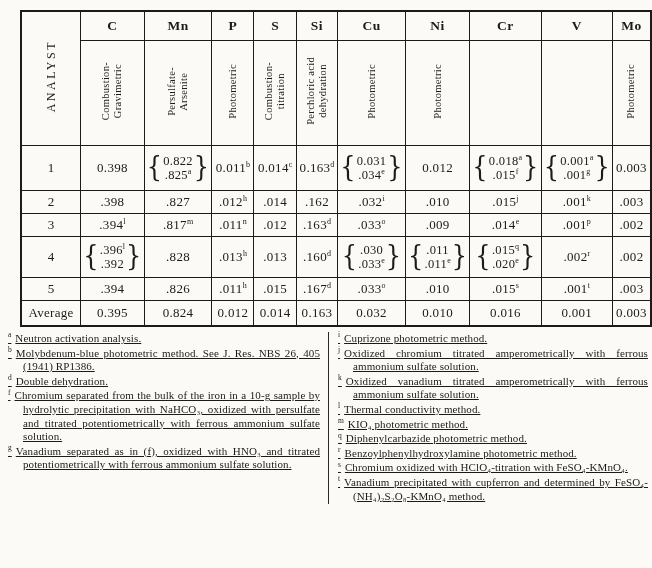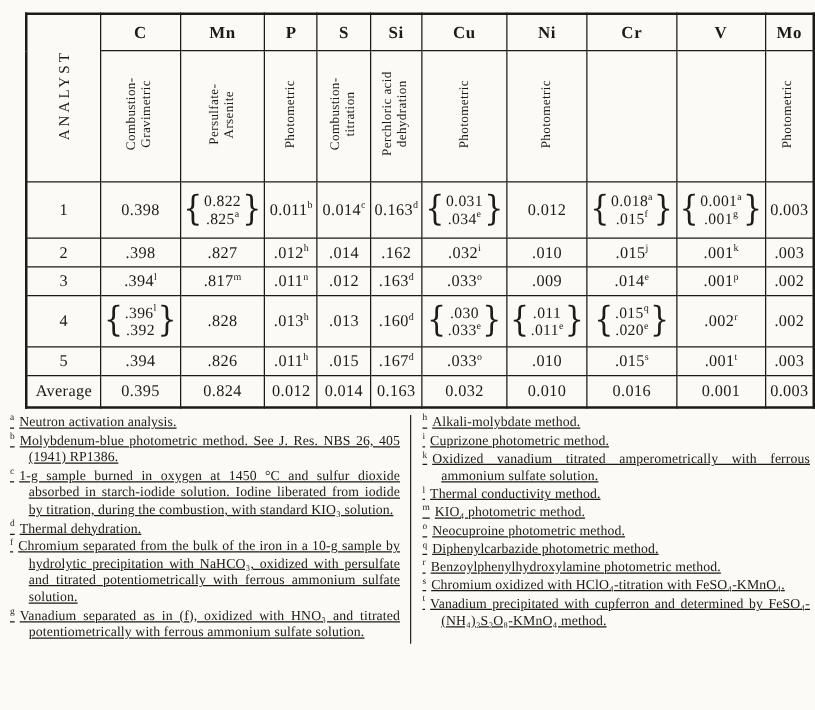--- a/index.html
+++ b/index.html
@@ -276,32 +276,30 @@
           <td>0.001</td>
           <td>0.003</td>
         </tr>
       </tbody>
   </table>
 
   <div class="footnotes">
     <div class="fn-col left">
         <div class="fn"><sup>a</sup><span>Neutron activation analysis.</span></div>
         <div class="fn"><sup>b</sup><span>Molybdenum-blue photometric method. See J. Res. NBS 26, 405 (1941) RP1386.</span></div>
-        <div class="fn"><sup>c</sup><span>1-g sample burned in oxygen at 1450 °C and sulfur dioxide absorbed in starch-iodide solution. Iodine liberated from iodide by titration, during the combustion, with standard KIO₃ solution.</span></div>
-        <div class="fn"><sup>d</sup><span>Thermal dehydration.</span></div>
+        <div class="fn"><sup>d</sup><span>Double dehydration.</span></div>
         <div class="fn"><sup>f</sup><span>Chromium separated from the bulk of the iron in a 10-g sample by hydrolytic precipitation with NaHCO₃, oxidized with persulfate and titrated potentiometrically with ferrous ammonium sulfate solution.</span></div>
         <div class="fn"><sup>g</sup><span>Vanadium separated as in (f), oxidized with HNO₃ and titrated potentiometrically with ferrous ammonium sulfate solution.</span></div>
       </div>
     <div class="fn-col right">
-        <div class="fn"><sup>h</sup><span>Alkali-molybdate method.</span></div>
         <div class="fn"><sup>i</sup><span>Cuprizone photometric method.</span></div>
+        <div class="fn"><sup>j</sup><span>Oxidized chromium titrated amperometrically with ferrous ammonium sulfate solution.</span></div>
         <div class="fn"><sup>k</sup><span>Oxidized vanadium titrated amperometrically with ferrous ammonium sulfate solution.</span></div>
         <div class="fn"><sup>l</sup><span>Thermal conductivity method.</span></div>
         <div class="fn"><sup>m</sup><span>KIO₄ photometric method.</span></div>
-        <div class="fn"><sup>o</sup><span>Neocuproine photometric method.</span></div>
         <div class="fn"><sup>q</sup><span>Diphenylcarbazide photometric method.</span></div>
         <div class="fn"><sup>r</sup><span>Benzoylphenylhydroxylamine photometric method.</span></div>
         <div class="fn"><sup>s</sup><span>Chromium oxidized with HClO₄-titration with FeSO₄-KMnO₄.</span></div>
         <div class="fn"><sup>t</sup><span>Vanadium precipitated with cupferron and determined by FeSO₄-(NH₄)₂S₂O₈-KMnO₄ method.</span></div>
       </div>
   </div>
 
 </div>
 
 </body></html>

